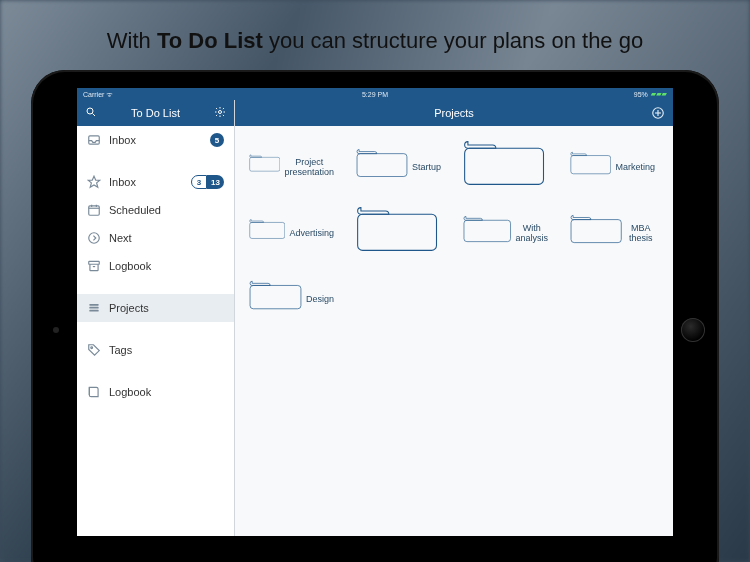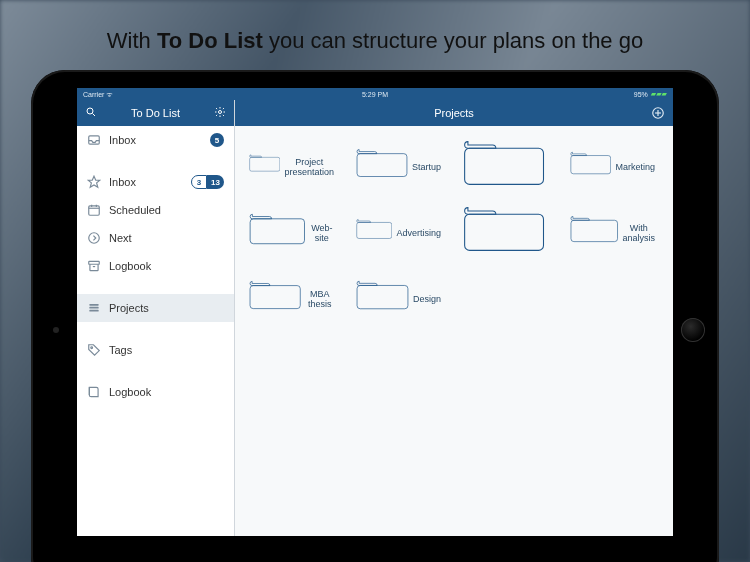--- a/index.html
+++ b/index.html
@@ -297,27 +297,20 @@
                   <path class="stroke" d="M6 14 h30 a4 4 0 0 1 4 4 v0 a0 0 0 0 1 0 0 H6 a4 4 0 0 1 -4 -4 v0 a4 4 0 0 1 4 -4 z" transform="translate(0,-8)"></path>
                   <rect class="stroke" x="2" y="10" width="96" height="44" rx="6" ry="6"></rect>
                 </svg></span>
               <span class="fld-label">Marketing</span>
             </div>
             <div class="folder">
               <span><svg viewBox="0 0 100 56">
                   <path class="stroke" d="M6 14 h30 a4 4 0 0 1 4 4 v0 a0 0 0 0 1 0 0 H6 a4 4 0 0 1 -4 -4 v0 a4 4 0 0 1 4 -4 z" transform="translate(0,-8)"></path>
                   <rect class="stroke" x="2" y="10" width="96" height="44" rx="6" ry="6"></rect>
                 </svg></span>
-              <span class="fld-label">Web-site</span>
-            </div>
-            <div class="folder">
-              <span><svg viewBox="0 0 100 56">
-                  <path class="stroke" d="M6 14 h30 a4 4 0 0 1 4 4 v0 a0 0 0 0 1 0 0 H6 a4 4 0 0 1 -4 -4 v0 a4 4 0 0 1 4 -4 z" transform="translate(0,-8)"></path>
-                  <rect class="stroke" x="2" y="10" width="96" height="44" rx="6" ry="6"></rect>
-                </svg></span>
               <span class="fld-label">Advertising</span>
             </div>
             <div class="folder">
               <span><svg viewBox="0 0 100 56">
                   <path class="stroke" d="M6 14 h30 a4 4 0 0 1 4 4 v0 a0 0 0 0 1 0 0 H6 a4 4 0 0 1 -4 -4 v0 a4 4 0 0 1 4 -4 z" transform="translate(0,-8)"></path>
                   <rect class="stroke" x="2" y="10" width="96" height="44" rx="6" ry="6"></rect>
                 </svg></span>
             </div>
             <div class="folder">
               <span><svg viewBox="0 0 100 56">

